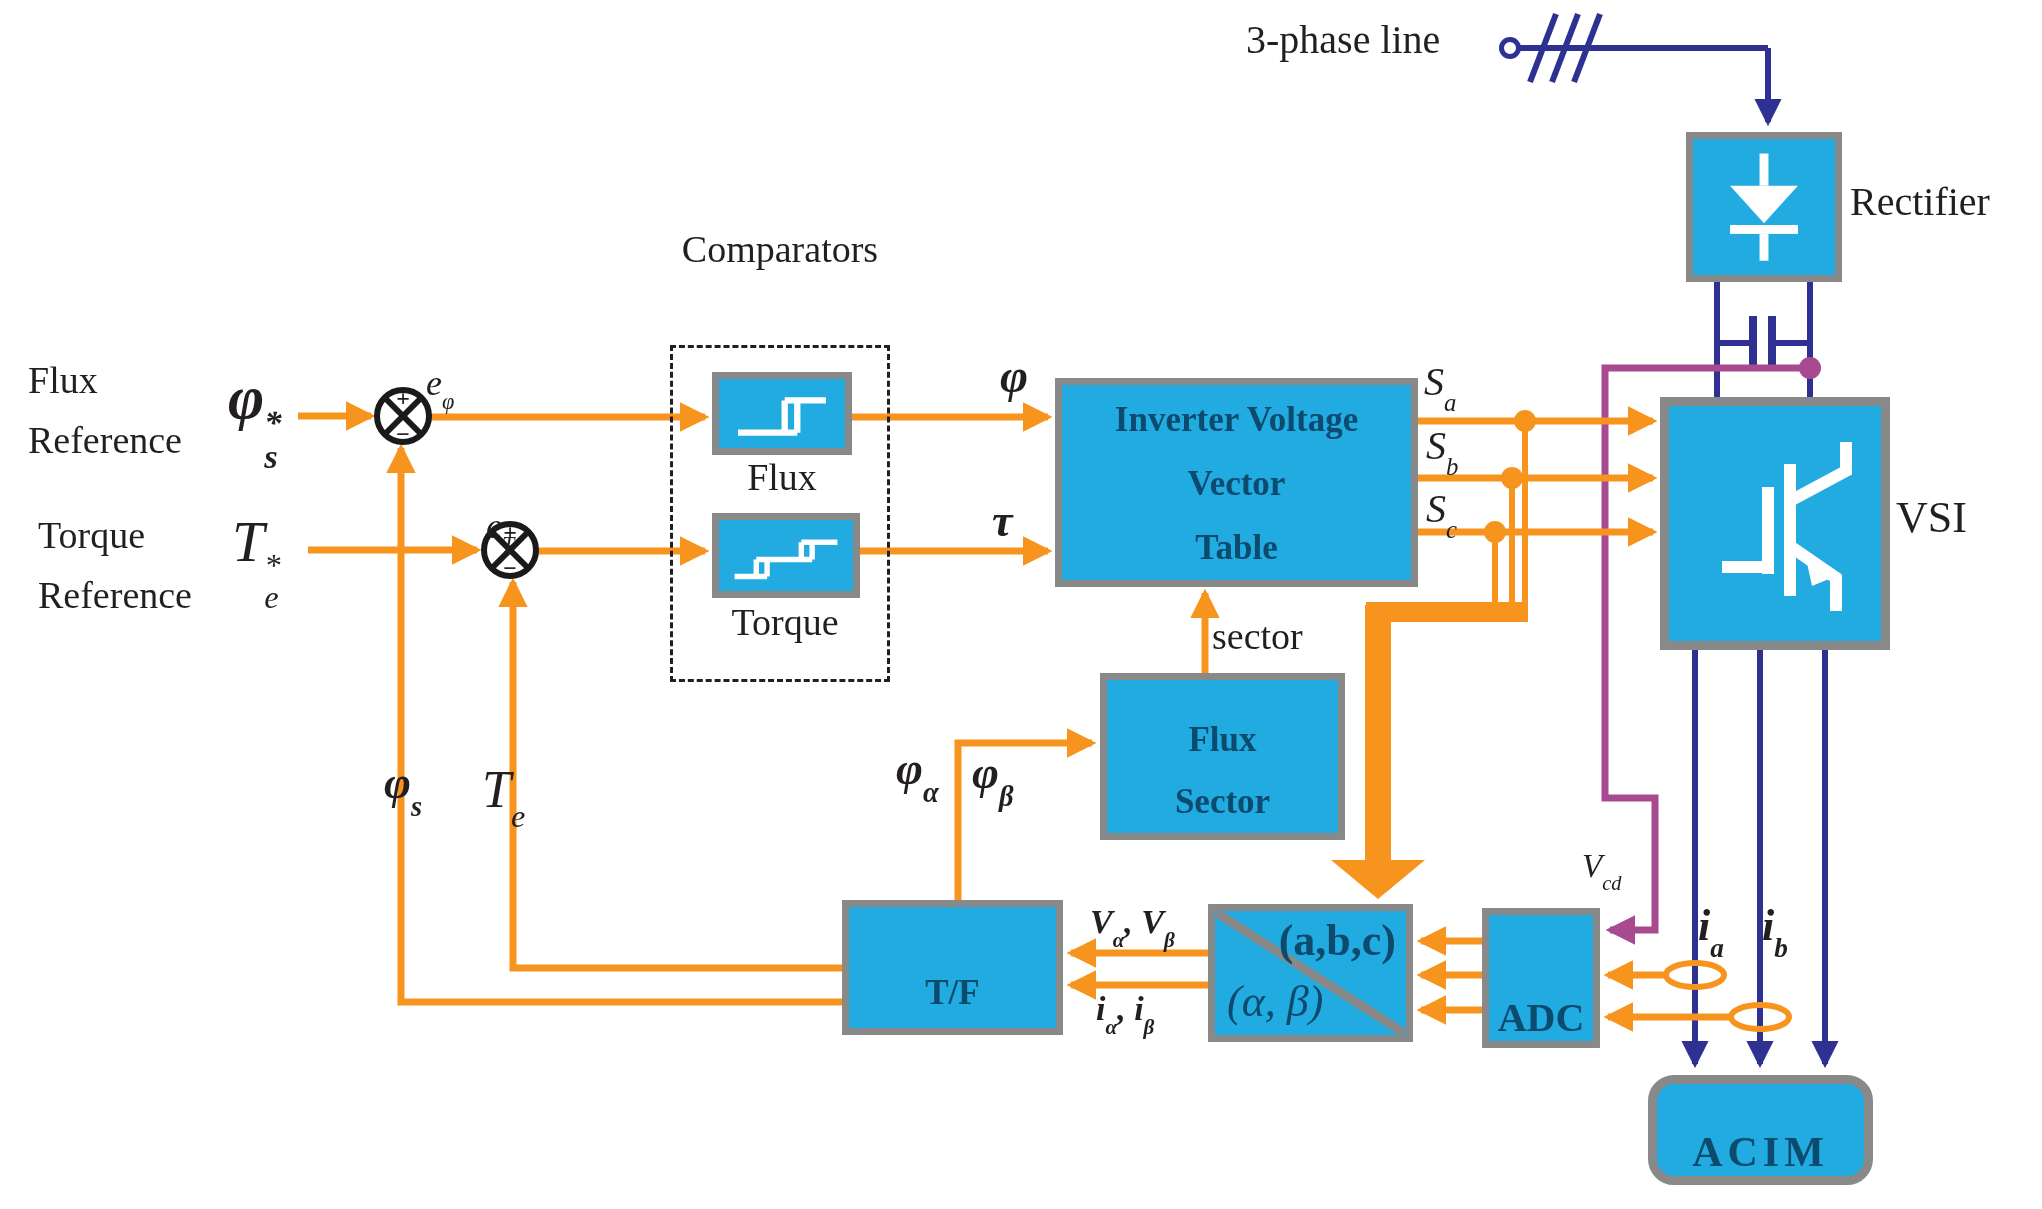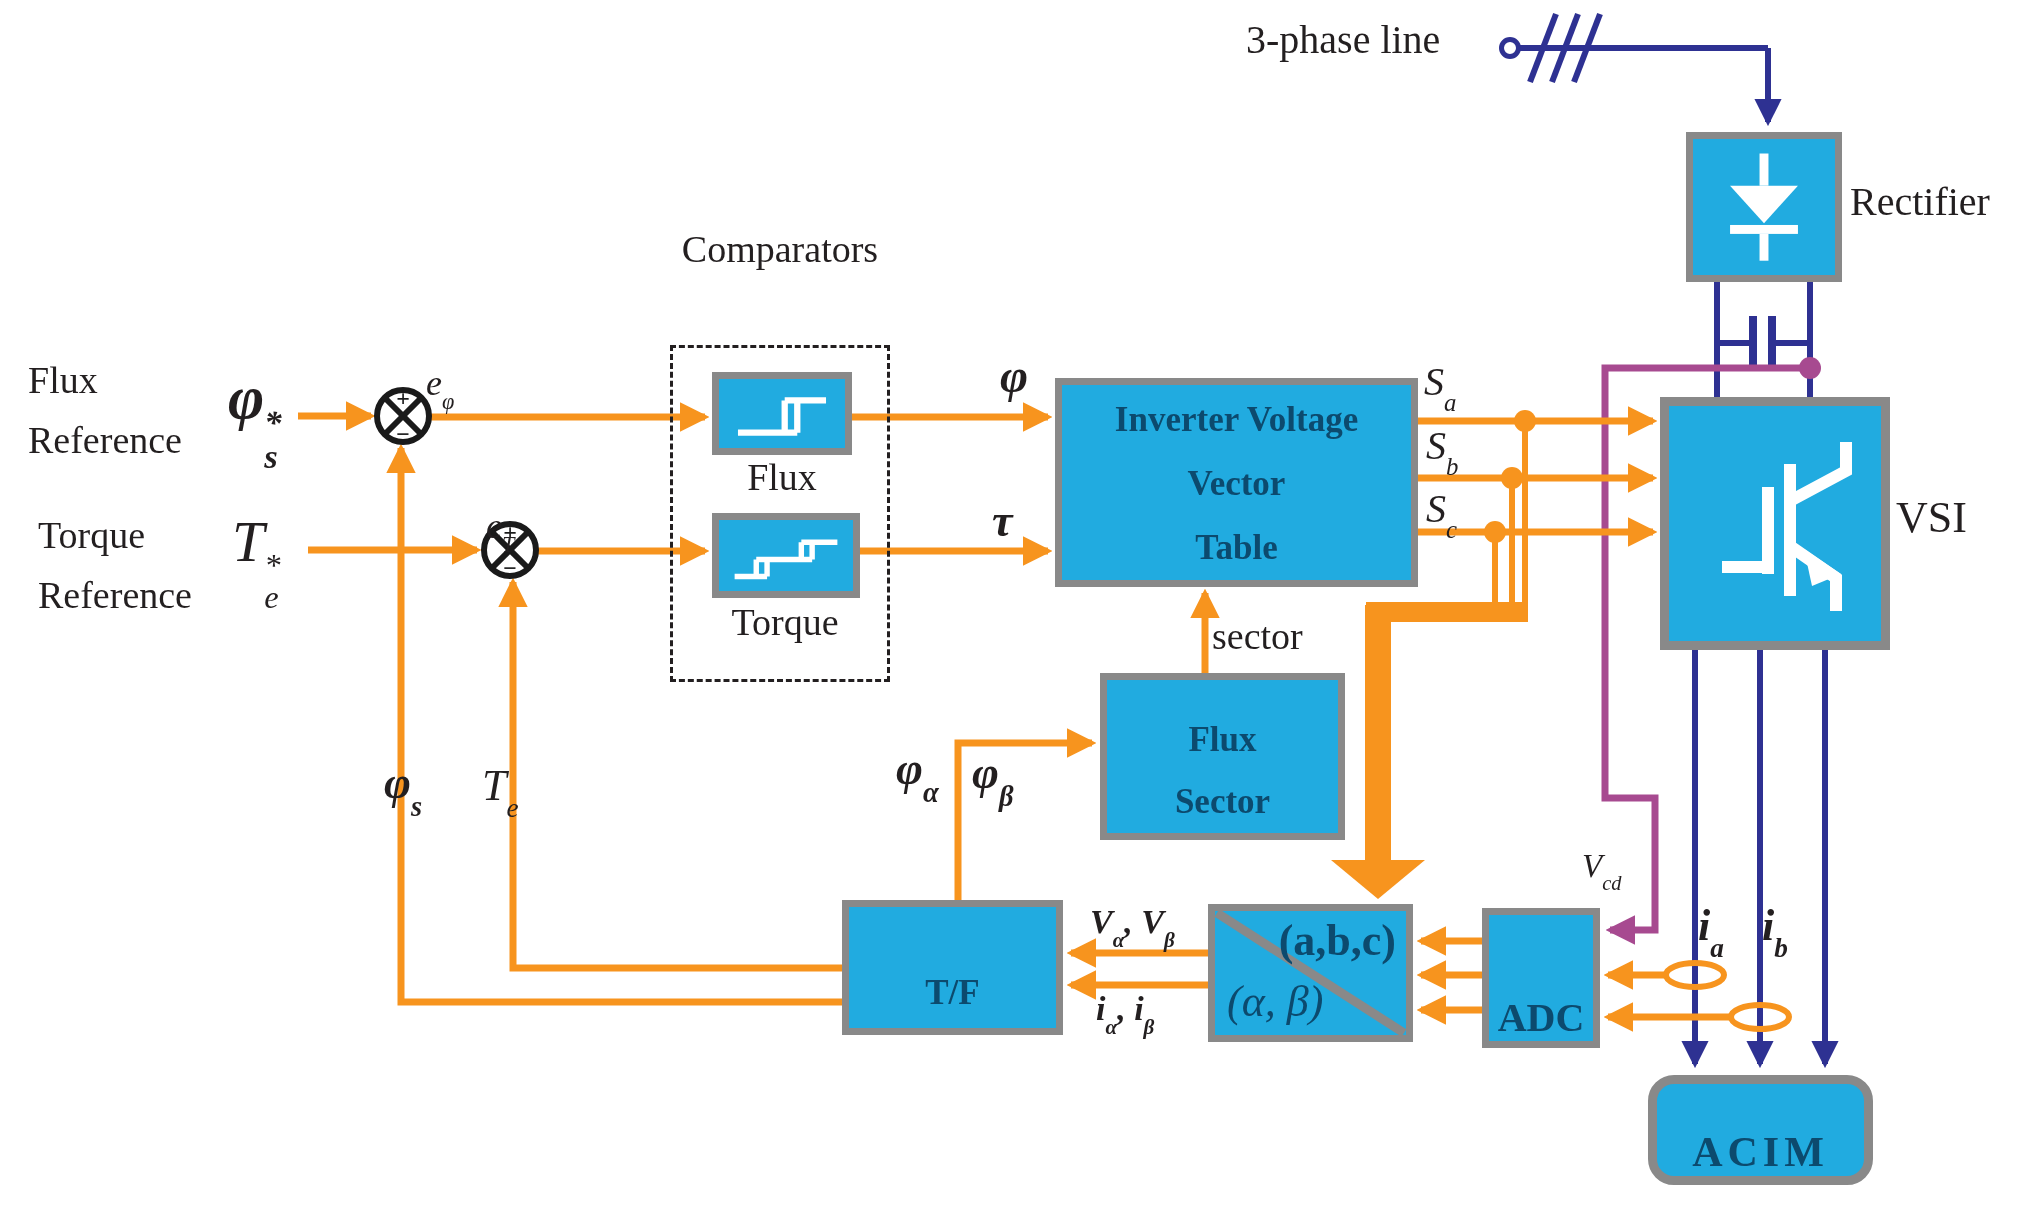--- a/index.html
+++ b/index.html
@@ -238,21 +238,21 @@
   <div class="lbl m" style="left:896px;top:742px;font-size:46px;font-weight:bold;">
     <span>φ</span><sub>α</sub>
   </div>
   <div class="lbl m" style="left:962px;top:746px;font-size:46px;font-weight:bold;padding-left:10px;">
     <span>φ</span><sub>β</sub>
   </div>
 
   <div class="lbl m" style="left:384px;top:756px;font-size:46px;font-weight:bold;">
     <span>φ</span><sub>s</sub>
   </div>
-  <div class="lbl m" style="left:482px;top:760px;font-size:44px;">
+  <div class="lbl m" style="left:482px;top:760px;font-size:52px;">
     <span>T</span><sub>e</sub>
   </div>
 
   <div class="lbl m" style="left:1090px;top:903px;font-size:34px;font-weight:bold;">
     <span>V</span><sub>α</sub><span>, </span><span>V</span><sub>β</sub>
   </div>
   <div class="lbl m" style="left:1096px;top:990px;font-size:34px;font-weight:bold;">
     <span>i</span><sub>α</sub><span>, </span><span>i</span><sub>β</sub>
   </div>
 

